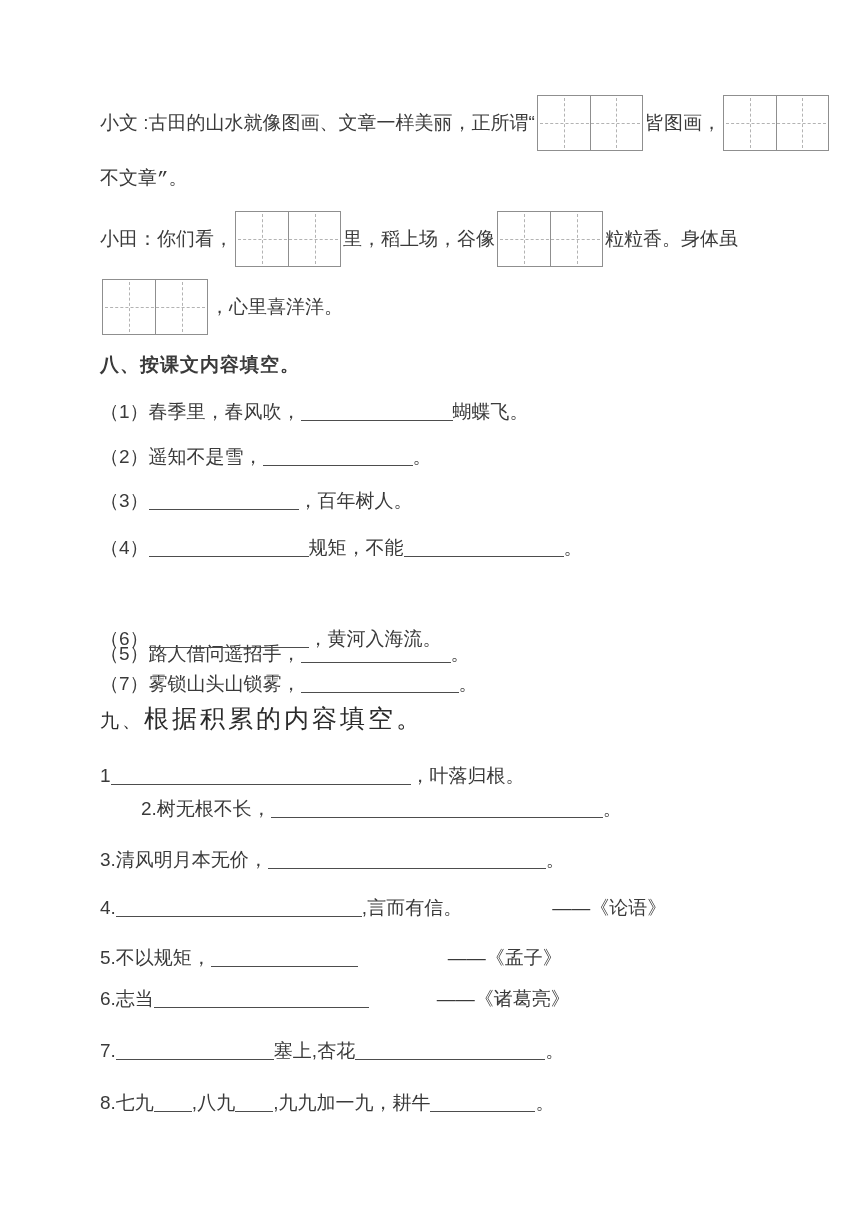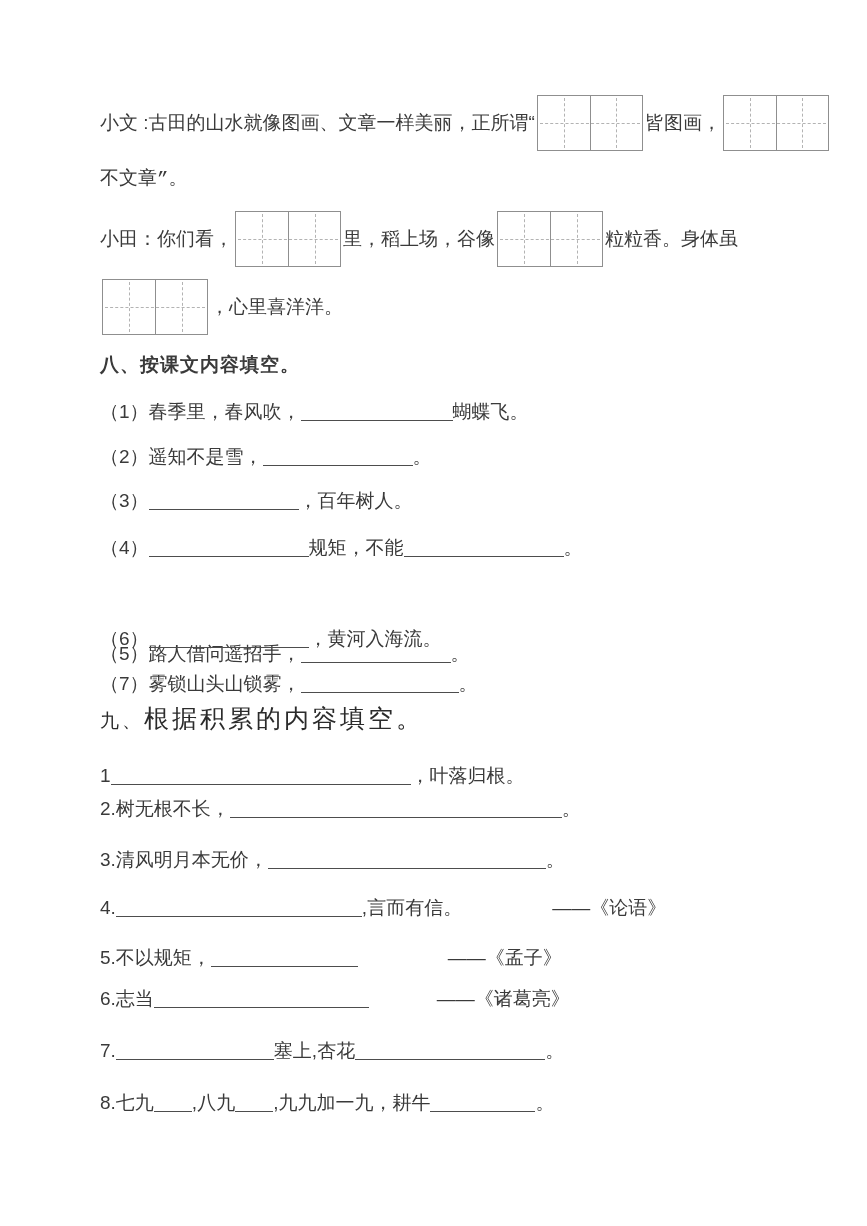--- a/index.html
+++ b/index.html
@@ -138,20 +138,20 @@
     <div class="row h8" style="top: 352px;"><span class="txt">八、按课文内容填空。</span></div>
     <div class="row" style="top: 399px;"><span class="txt">（1）春季里，春风吹，</span><span class="blank" style="width: 152px;"></span><span class="txt">蝴蝶飞。</span></div>
     <div class="row" style="top: 444px;"><span class="txt">（2）遥知不是雪，</span><span class="blank" style="width: 150px;"></span><span class="txt">。</span></div>
     <div class="row" style="top: 488px;"><span class="txt">（3）</span><span class="blank" style="width: 150px;"></span><span class="txt">，百年树人。</span></div>
     <div class="row" style="top: 535px;"><span class="txt">（4）</span><span class="blank" style="width: 160px;"></span><span class="txt">规矩，不能</span><span class="blank" style="width: 160px;"></span><span class="txt">。</span></div>
     <div class="row" style="top: 612px; margin-top: 29px;"><span class="txt">（5）路人借问遥招手，</span><span class="blank" style="width: 150px;"></span><span class="txt">。</span></div>
     <div class="row" style="top: 626px;"><span class="txt">（6）</span><span class="blank" style="width: 160px;"></span><span class="txt">，黄河入海流。</span></div>
     <div class="row" style="top: 671px;"><span class="txt">（7）雾锁山头山锁雾，</span><span class="blank" style="width: 158px;"></span><span class="txt">。</span></div>
     <div class="row h9" style="top: 706px;"><span class="txt h9-num">九、</span><span class="txt">根据积累的内容填空。</span></div>
     <div class="row" style="top: 763px;"><span class="txt">1</span><span class="blank" style="width: 300px;"></span><span class="txt">，叶落归根。</span></div>
-    <div class="row" style="top: 796px;"><span class="txt">2.树无根不长，</span><span class="blank" style="width: 332px;"></span><span class="txt">。</span></div>
+    <div class="row" style="top: 796px; margin-left: 41px;"><span class="txt">2.树无根不长，</span><span class="blank" style="width: 332px;"></span><span class="txt">。</span></div>
     <div class="row" style="top: 847px;"><span class="txt">3.清风明月本无价，</span><span class="blank" style="width: 278px;"></span><span class="txt">。</span></div>
     <div class="row" style="top: 895px;"><span class="txt">4.</span><span class="blank" style="width: 246px;"></span><span class="txt">,言而有信。</span><span class="sp" style="width: 90px;"></span><span class="txt">——《论语》</span></div>
     <div class="row" style="top: 945px;"><span class="txt">5.不以规矩，</span><span class="blank" style="width: 147px;"></span><span class="sp" style="width: 90px;"></span><span class="txt">——《孟子》</span></div>
     <div class="row" style="top: 986px;"><span class="txt">6.志当</span><span class="blank" style="width: 215px;"></span><span class="sp" style="width: 68px;"></span><span class="txt">——《诸葛亮》</span></div>
     <div class="row" style="top: 1038px;"><span class="txt">7.</span><span class="blank" style="width: 158px;"></span><span class="txt">塞上,杏花</span><span class="blank" style="width: 190px;"></span><span class="txt">。</span></div>
     <div class="row" style="top: 1090px;"><span class="txt">8.七九</span><span class="blank" style="width: 38px;"></span><span class="txt">,八九</span><span class="blank" style="width: 38px;"></span><span class="txt">,九九加一九，耕牛</span><span class="blank" style="width: 105px;"></span><span class="txt">。</span></div>
   </div>
 
 </body></html>

